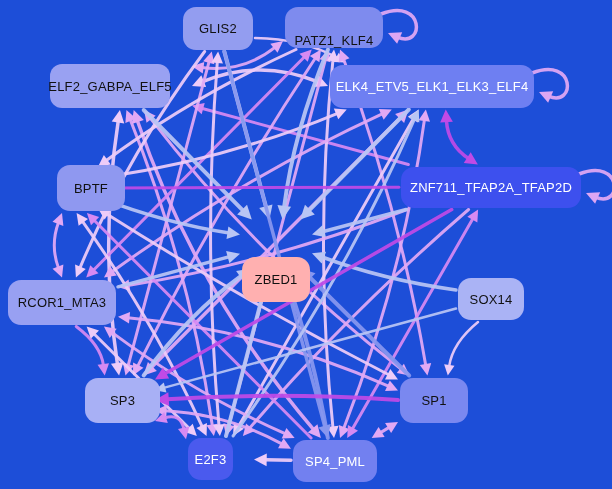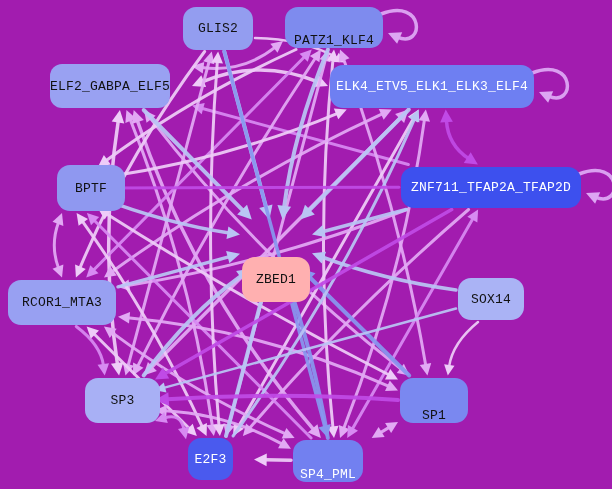--- a/index.html
+++ b/index.html
@@ -1,21 +1,21 @@
 <!DOCTYPE html>
 <html><head>
 <meta charset="utf-8">
 <style>
   html,body{margin:0;padding:0;background:#ffffff;}
   #canvas{
     position:relative;
     width:612px;height:489px;
-    background:#a21caf;
+    background:#1d4ed8;
     overflow:hidden;
-    font-family:Liberation Mono, monospace;
+    font-family:Liberation Sans, sans-serif;
   }
   #edge-layer{position:absolute;left:0;top:0;width:612px;height:489px;}
   .node{
     position:absolute;
     display:flex;align-items:center;justify-content:center;
     border-radius:13px;
     font-size:13px;
     letter-spacing:0.2px;
     white-space:nowrap;
     box-sizing:border-box;
@@ -202,23 +202,23 @@
       </div>
       <div class="node" style="left: 8px; top: 279.5px; width: 108px; height: 45px; background: rgb(152, 160, 242); color: rgb(17, 17, 17); text-align: right;">
         <span>RCOR1_MTA3</span>
       </div>
       <div class="node" style="left: 458px; top: 278px; width: 66px; height: 42px; background: rgb(170, 179, 245); color: rgb(17, 17, 17);">
         <span>SOX14</span>
       </div>
       <div class="node" style="left: 85px; top: 377.5px; width: 75px; height: 45px; background: rgb(168, 176, 245); color: rgb(17, 17, 17);">
         <span>SP3</span>
       </div>
-      <div class="node" style="left: 400px; top: 377.5px; width: 68px; height: 45px; background: rgb(122, 136, 240); color: rgb(17, 17, 17); align-items: flex-end;">
+      <div class="node" style="left: 400px; top: 377.5px; width: 68px; height: 45px; background: rgb(122, 136, 240); color: rgb(17, 17, 17);">
         <span>SP1</span>
       </div>
       <div class="node" style="left: 188px; top: 438px; width: 45px; height: 42px; background: rgb(74, 90, 238); color: rgb(255, 255, 255);">
         <span>E2F3</span>
       </div>
-      <div class="node" style="left: 293px; top: 440px; width: 70px; height: 42px; background: rgb(114, 128, 240); color: rgb(255, 255, 255); align-items: flex-end;">
+      <div class="node" style="left: 293px; top: 440px; width: 84px; height: 42px; background: rgb(114, 128, 240); color: rgb(255, 255, 255);">
         <span>SP4_PML</span>
       </div>
     </div>
 </div>
 
 </body></html>

